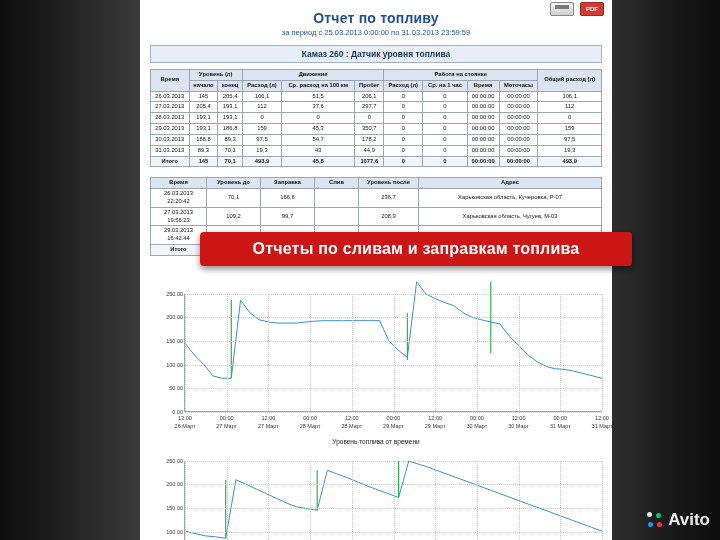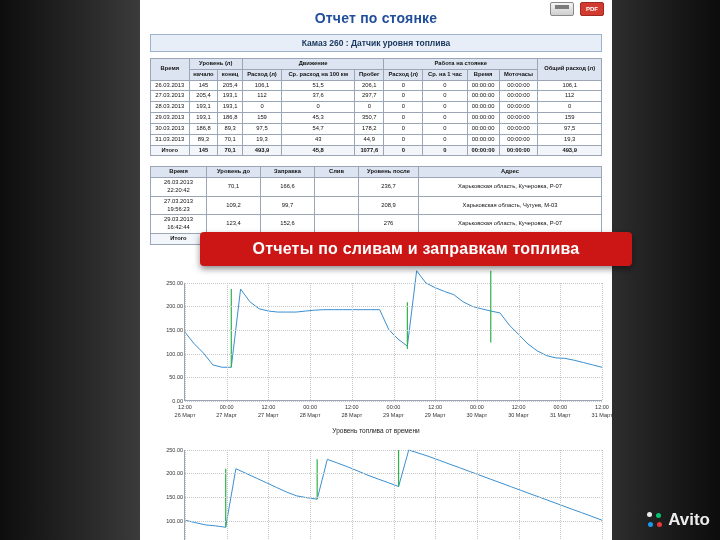--- a/index.html
+++ b/index.html
@@ -87,21 +87,22 @@
   <div class="side-left"></div>
   <div class="side-right"></div>
 
   <div class="sheet">
 
     <div class="toolbar">
       <div class="tb-icon print"></div>
       <div class="tb-icon pdf"></div>
     </div>
 
-    <div class="rep-title">Отчет по стоянке</div>
+    <div class="rep-title">Отчет по топливу</div>
+    <div class="rep-sub">за период с 25.03.2013 0:00:00 по 31.03.2013 23:59:59</div>
     <div class="band">Камаз 260 : Датчик уровня топлива</div>
 
     <table class="rep">
       <thead>
         <tr>
           <th rowspan="2">Время</th>
           <th colspan="2">Уровень (л)</th>
           <th colspan="3">Движение</th>
           <th colspan="4">Работа на стоянке</th>
           <th rowspan="2">Общий расход (л)</th>

